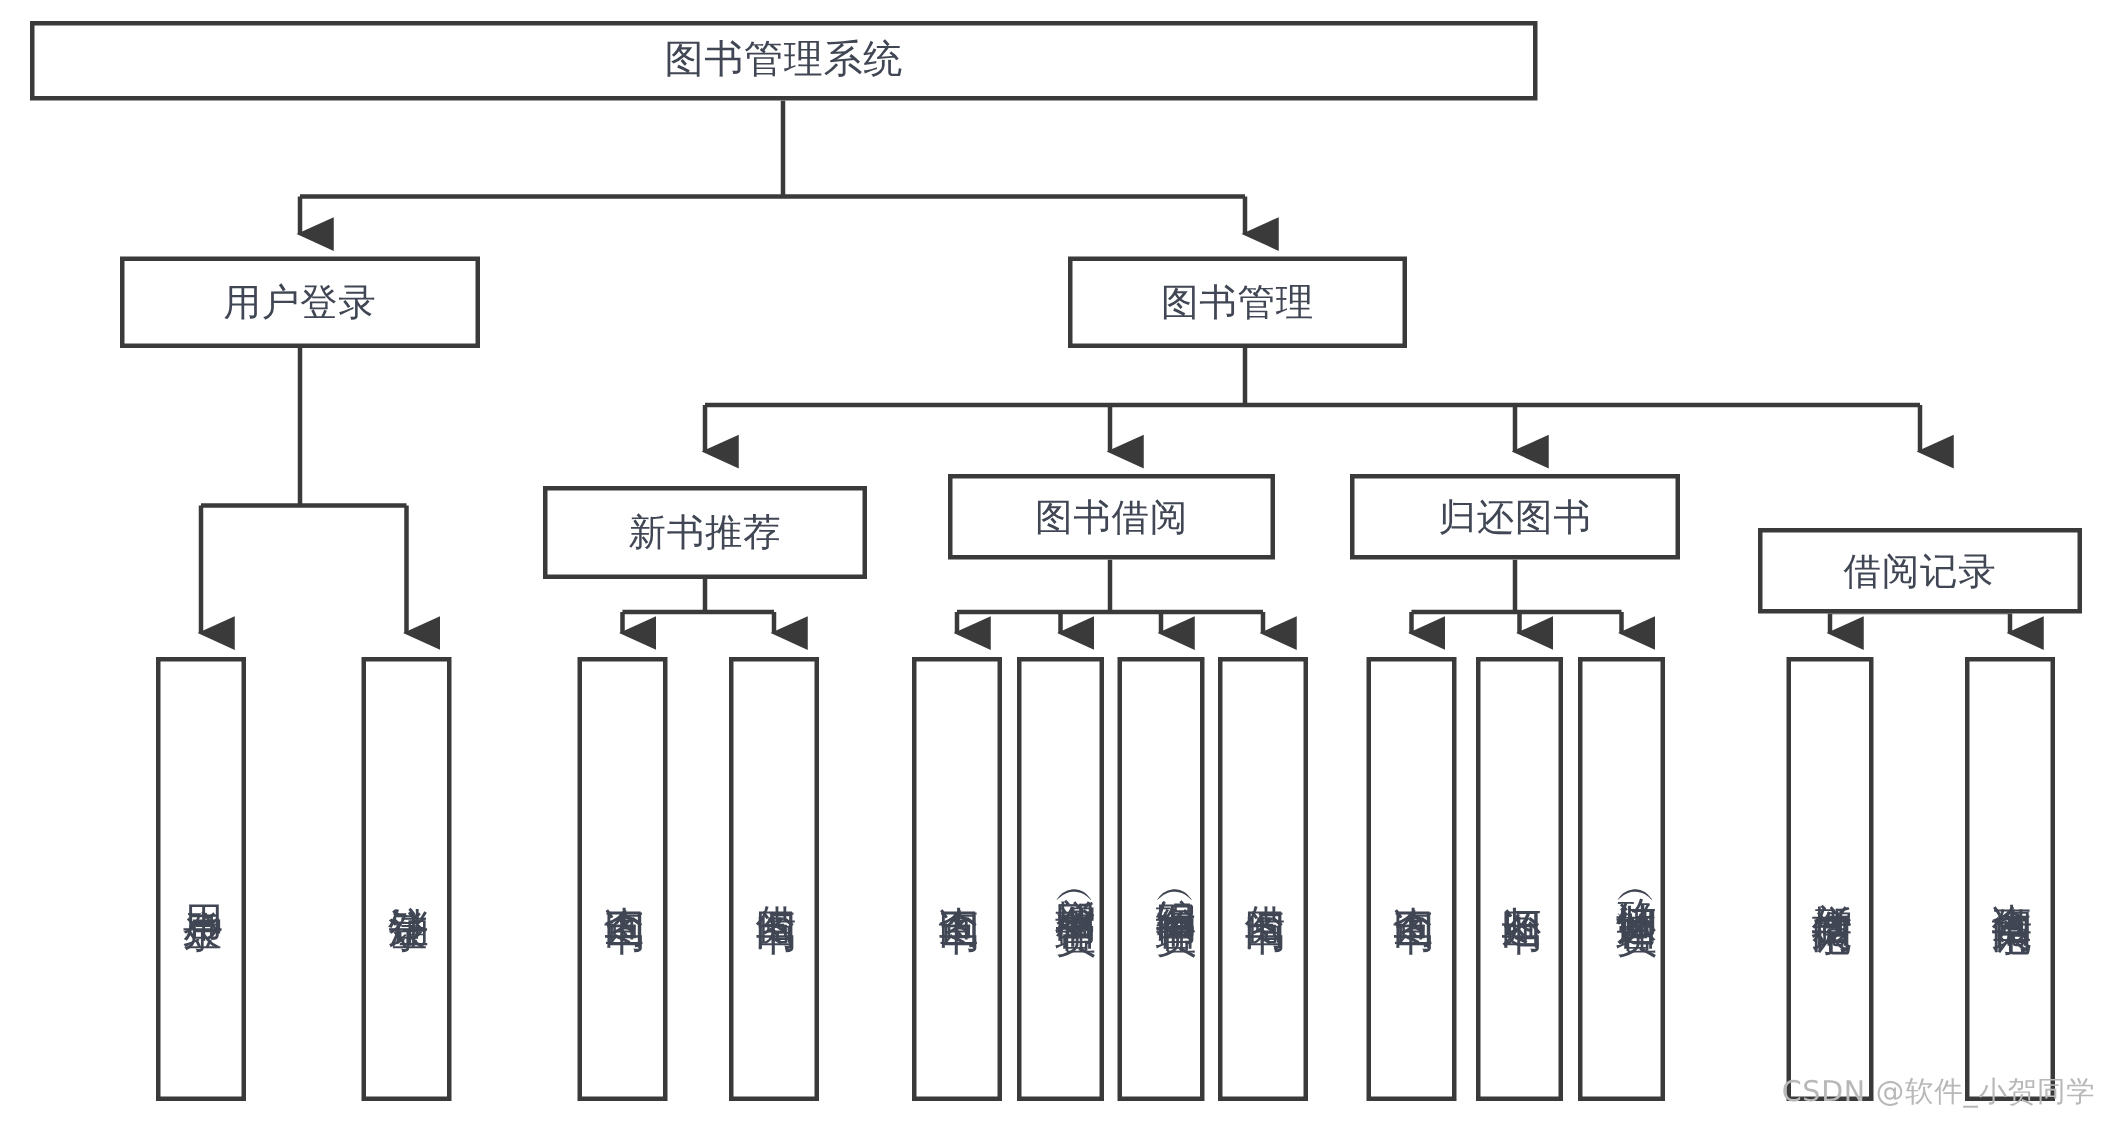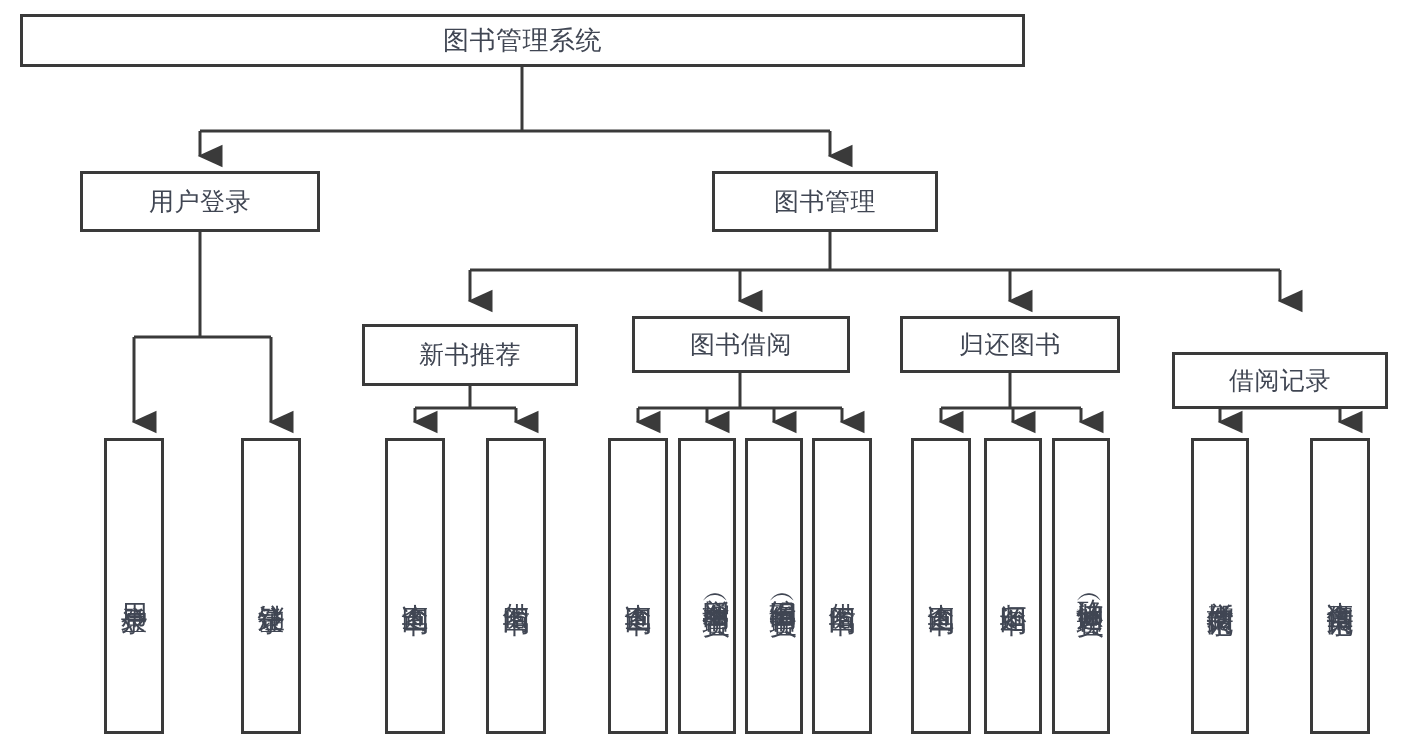--- a/index.html
+++ b/index.html
@@ -142,13 +142,14 @@
       <div class="node leaf" style="left: 678px; top: 438px; width: 58px; height: 296px;">新增图书（管理员）</div>
       <div class="node leaf" style="left: 745px; top: 438px; width: 58px; height: 296px;">编辑图书（管理员）</div>
       <div class="node leaf center-text" style="left: 812px; top: 438px; width: 60px; height: 296px;">借阅图书</div>
       <div class="node leaf center-text" style="left: 911px; top: 438px; width: 60px; height: 296px;">查询图书</div>
       <div class="node leaf center-text" style="left: 984px; top: 438px; width: 58px; height: 296px;">归还图书</div>
       <div class="node leaf" style="left: 1052px; top: 438px; width: 58px; height: 296px;">确认归还（管理员）</div>
       <div class="node leaf center-text" style="left: 1191px; top: 438px; width: 58px; height: 296px;">新增借阅记录</div>
       <div class="node leaf center-text" style="left: 1310px; top: 438px; width: 60px; height: 296px;">查询借阅记录</div>
     </div>
 
+  <div class="watermark">CSDN @软件_小贺同学</div>
 </div>
 
 </body></html>

